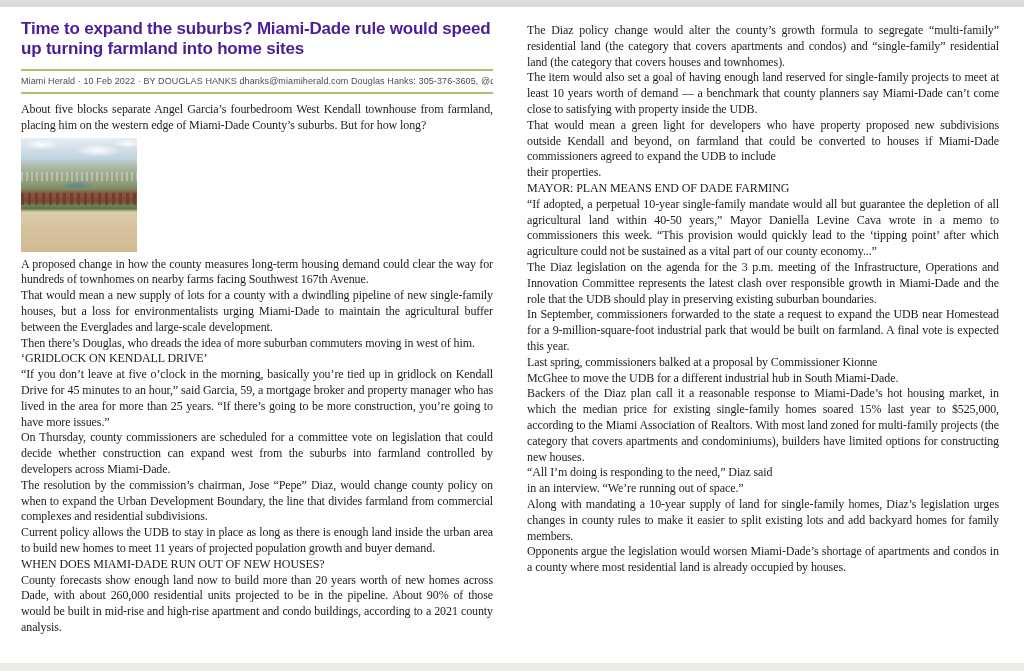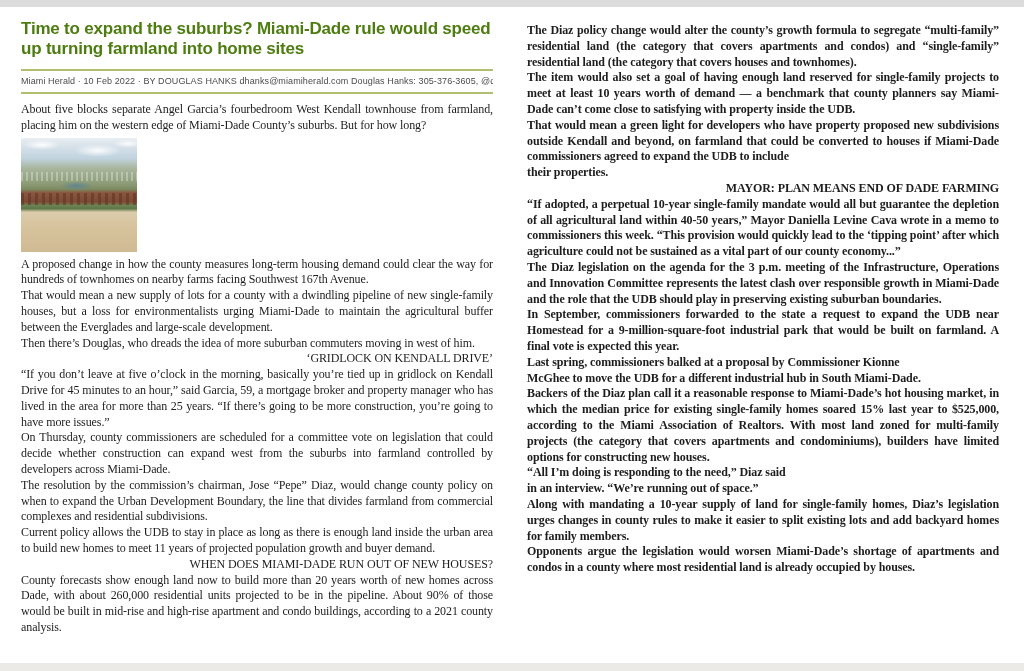--- a/index.html
+++ b/index.html
@@ -19,29 +19,29 @@
     width: 100%; height: 8px; background: #eceae6;
   }
   .page {
     display: flex;
     padding: 0 21px;
     gap: 34px;
     box-sizing: border-box;
   }
   .col { width: 472px; }
   .col-left { padding-top: 12px; }
-  .col-right { padding-top: 16px; font-weight: bold; }
+  .col-right { padding-top: 16px; }
 
   h1.article-title {
     font-family: "Liberation Sans", sans-serif;
     font-weight: 700;
     font-size: 17px;
     line-height: 1.18;
     letter-spacing: -0.2px;
-    color: #4d7c0f;
+    color: #4c1d95;
     margin: 0 0 10px 0;
   }
   .byline-block { margin-bottom: 8px; }
   .byline-rule {
     height: 2px;
     background: #b2bd70;
     border: none;
     margin: 0;
   }
   .byline {
@@ -57,21 +57,21 @@
   p.para {
     margin: 0;
     font-size: 12px;
     line-height: 15.8px;
     letter-spacing: -0.1px;
     text-align: justify;
     white-space: pre-line;
     hyphens: auto;
     -webkit-hyphens: auto;
   }
-  p.subhead { text-align: right; }
+  p.subhead { text-align: left; }
 
   .article-photo {
     width: 116px; height: 114px;
     margin: 4px 0 5px 0;
     background-color: #d6c29b;
     background-image:
       radial-gradient(ellipse 26px 7px at 18% 6%, rgba(255,255,255,0.95), rgba(255,255,255,0) 70%),
       radial-gradient(ellipse 34px 9px at 66% 11%, rgba(255,255,255,0.9), rgba(255,255,255,0) 70%),
       radial-gradient(ellipse 20px 6px at 92% 5%, rgba(255,255,255,0.85), rgba(255,255,255,0) 70%),
       radial-gradient(ellipse 22px 6px at 48% 42%, rgba(90,130,150,0.85), rgba(90,130,150,0) 75%),

